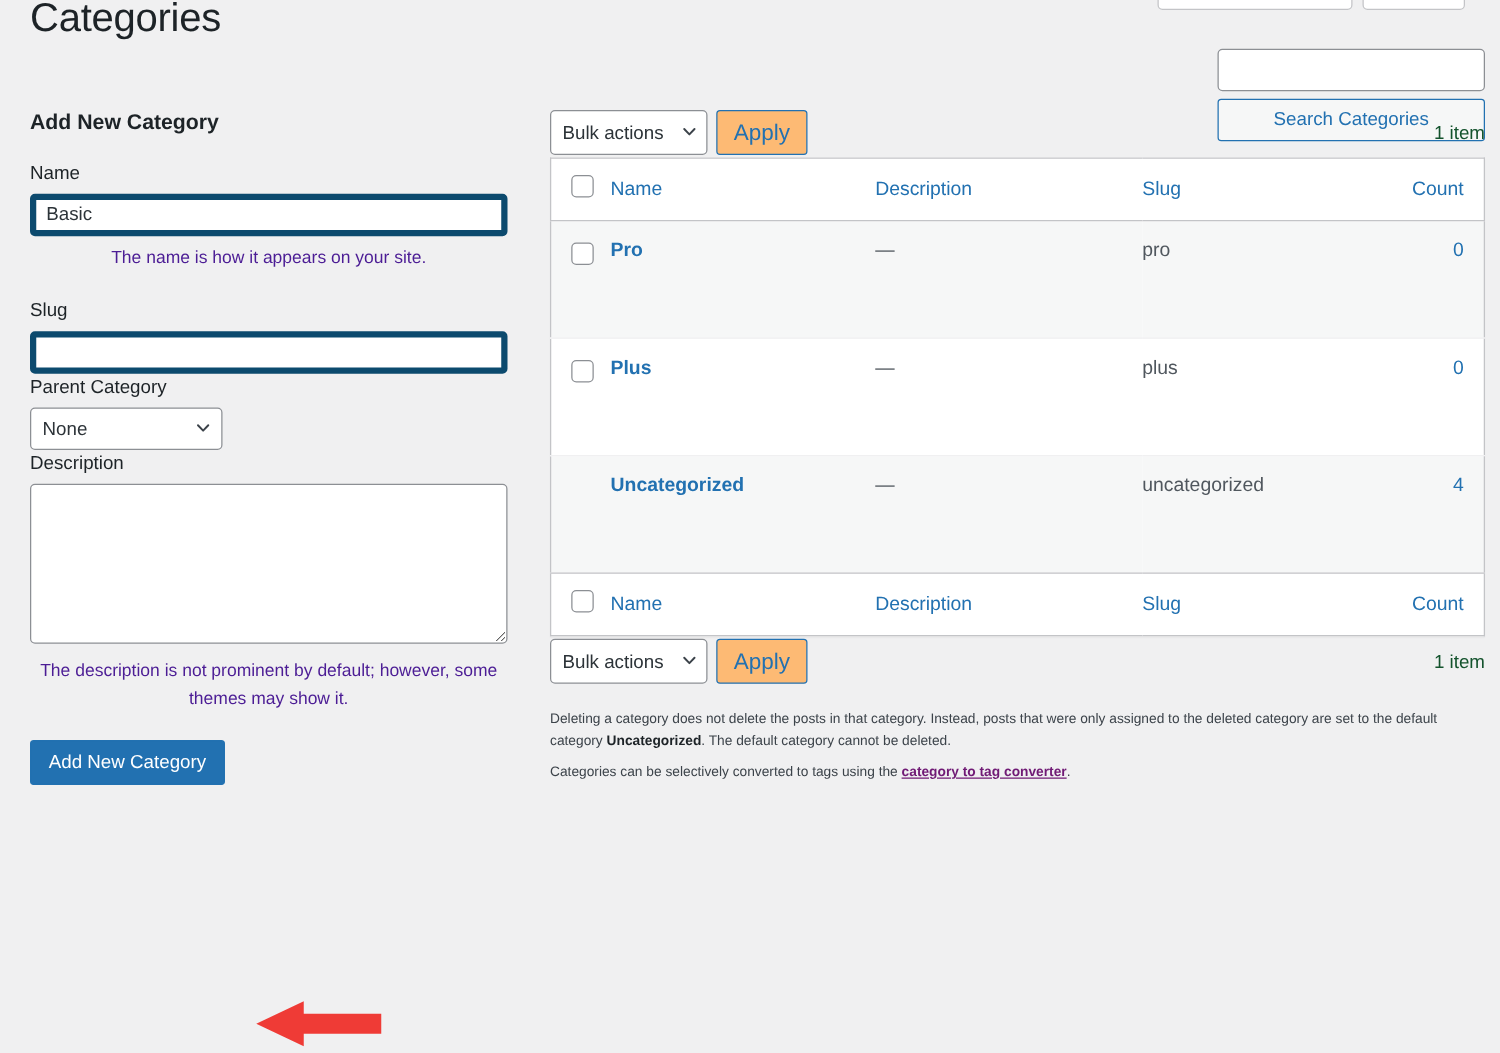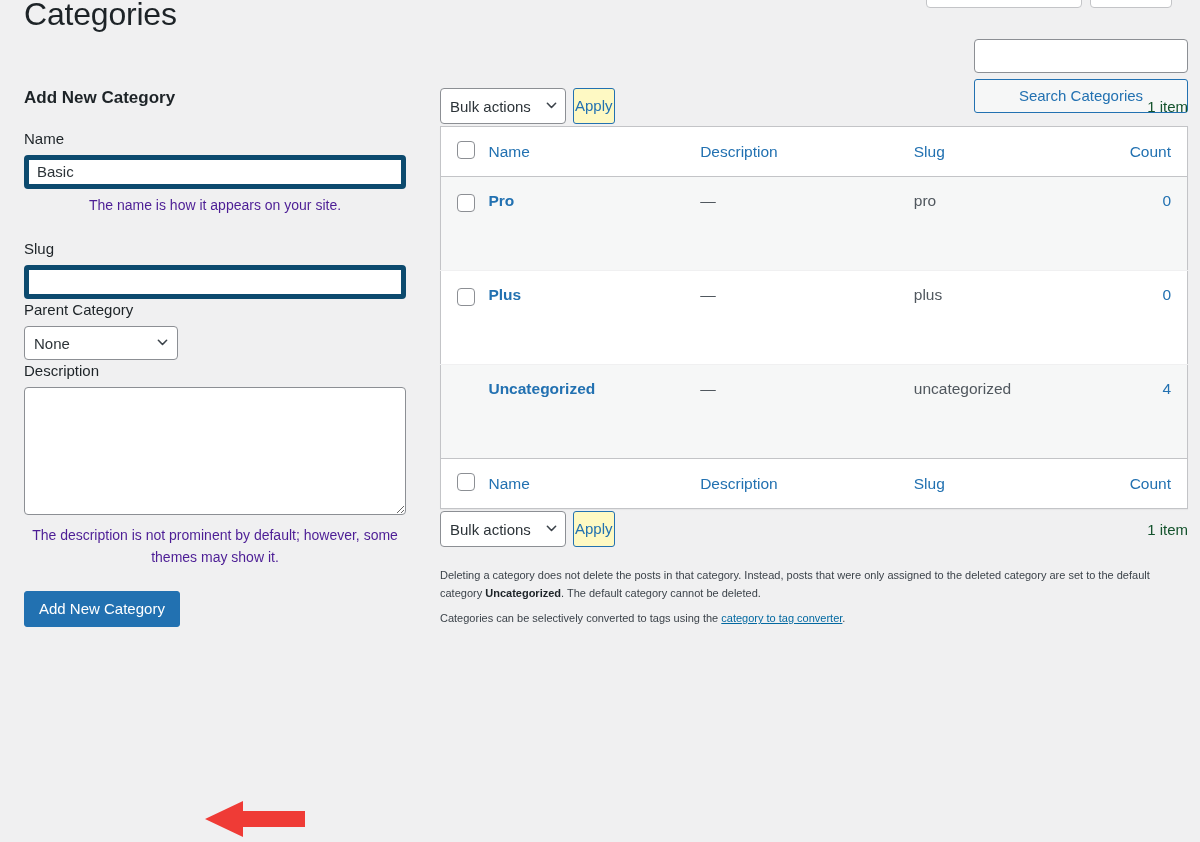--- a/index.html
+++ b/index.html
@@ -112,23 +112,23 @@
     width: 126px; height: 36px;
     border: 1px solid #8c8f94; border-radius: 4px;
     background: #fff; padding: 0 28px 0 9px;
     font-family: "Liberation Sans", sans-serif;
     font-size: 15px; color: #2c3338;
     appearance: none; -webkit-appearance: none;
     outline: none; cursor: pointer;
   }
   .bulk-arrow { position: absolute; right: 9px; top: 12px; width: 11px; height: 11px; pointer-events: none; }
   .btn-apply {
-    height: 36px; padding: 0 1px; margin-left: 7px;
-    background: #fef9c3; border: 1px solid #2271b1; border-radius: 3px;
-    color: #2271b1; font-size: 15px; line-height: 34px;
+    height: 36px; padding: 0 13px; margin-left: 7px;
+    background: #fdba74; border: 1px solid #2271b1; border-radius: 3px;
+    color: #2271b1; font-size: 18px; line-height: 34px;
     font-family: "Liberation Sans", sans-serif; cursor: pointer;
   }
   .item-count {
     margin-left: auto; font-size: 15px; color: #14532d;
   }
 
   .wp-table {
     width: 748px;
     border: 1px solid #c3c4c7;
     border-radius: 0;
@@ -172,21 +172,21 @@
     background: #fff; display: inline-block;
     cursor: pointer;
   }
 
   .footer-note {
     margin-top: 18px; font-size: 11px; line-height: 1.6; color: #3c434a;
     max-width: 748px;
   }
   .footer-note p { margin: 0 0 8px 0; }
   .footer-note strong { color: #1d2327; font-weight: bold; }
-  .footer-note a { color: #0369a1; text-decoration: underline; }
+  .footer-note a { color: #701a75; text-decoration: underline; font-weight: bold; }
 
   
   .annot-arrow { position: absolute; left: 203px; top: 798px; }
 </style>
 </head>
 <body>
 
 <div class="page">
 
   <div class="top-tabs">

